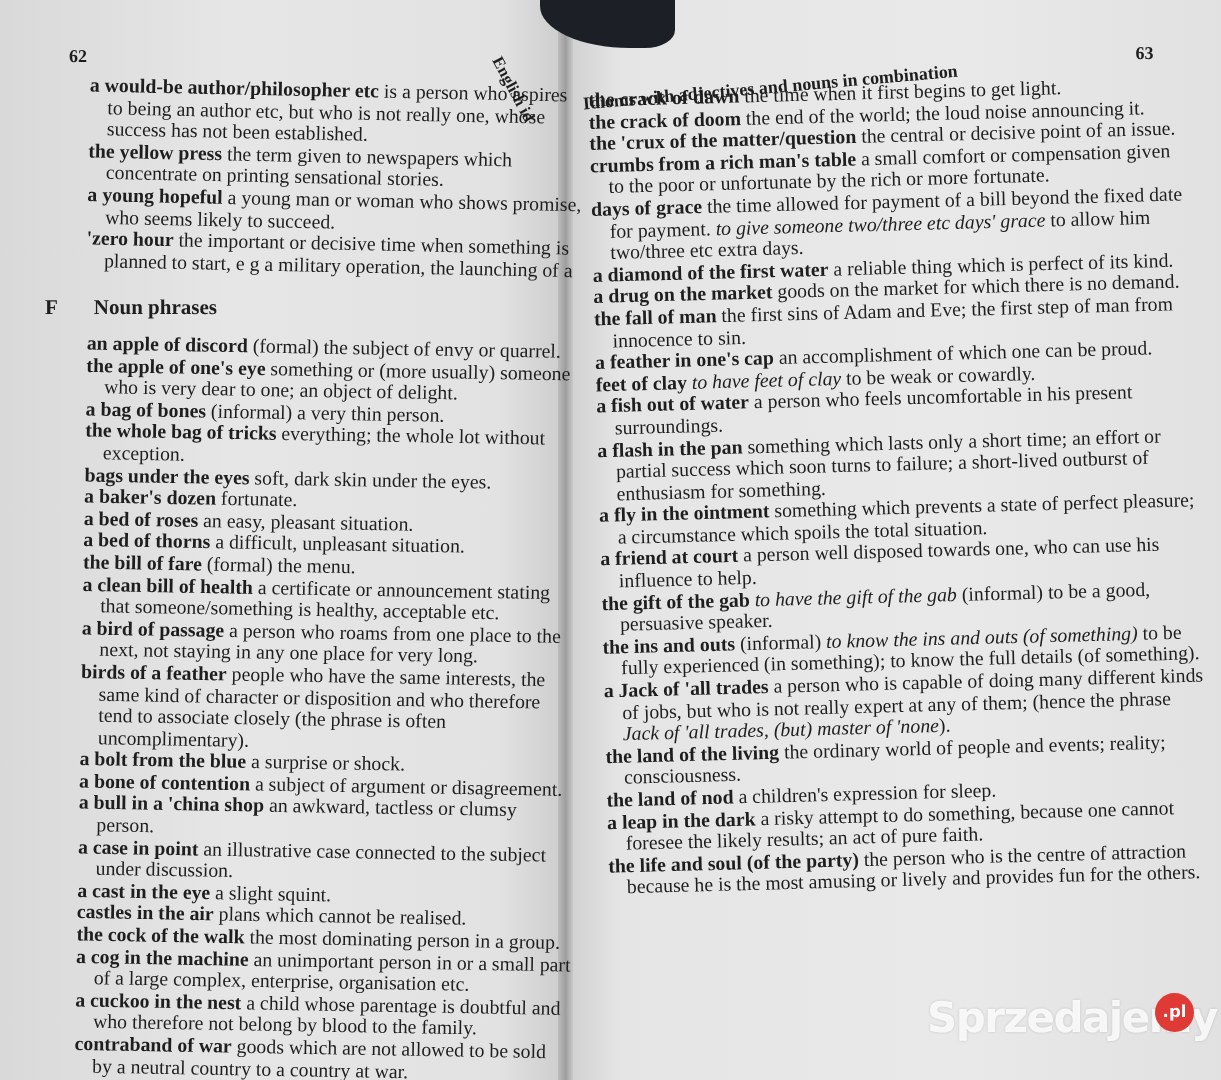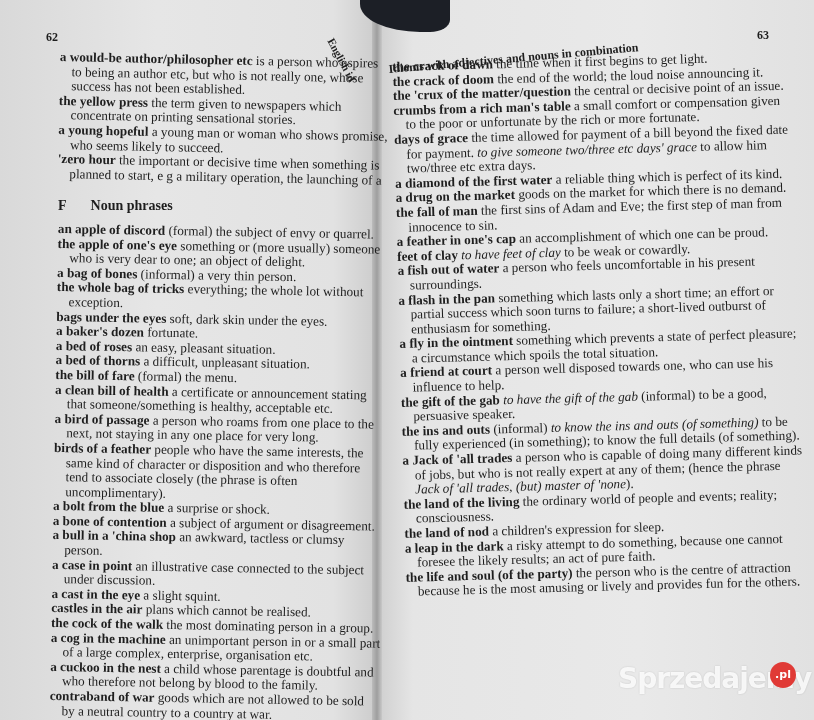--- a/index.html
+++ b/index.html
@@ -4,21 +4,21 @@
 <style>
   html, body { margin:0; padding:0; }
   body { width:814px; height:720px; overflow:hidden; background:#dcdcdc; position:relative; font-family:"Liberation Serif", serif; color:#1e1e1e; }
   .dark-corner { position:absolute; left:360px; top:0; width:90px; height:32px; background:#1c1f26; border-bottom-left-radius:60px 28px; border-bottom-right-radius:20px 12px; }
   .page { position:absolute; top:0; height:720px; }
   .page-left { left:0; width:392px; background:linear-gradient(90deg,#d9d9d9 0%,#e6e6e6 40%,#e2e2e2 85%,#c4c4c4 100%); }
   .page-right { left:378px; width:436px; background:linear-gradient(90deg,#cfcfcf 0%,#e5e5e5 8%,#e9e9e9 60%,#e1e1e1 100%); }
   .spine { position:absolute; left:372px; top:0; width:10px; height:720px; background:linear-gradient(90deg,#bcbcbc,#9e9e9e,#c8c8c8); }
   .page-num { position:absolute; font-size:12px; font-weight:bold; }
   .running-head { position:absolute; font-size:12px; font-weight:bold; white-space:nowrap; }
-  .section-head { position:absolute; left:58px; top:198px; font-size:14px; font-weight:bold; }
+  .section-head { position:absolute; left:30px; top:198px; font-size:14px; font-weight:bold; }
   .section-head .letter { margin-right:24px; }
   .entries { position:absolute; font-size:13.2px; line-height:14.6px; }
   .entry { margin:0; text-indent:-12px; padding-left:12px; }
   .hw { font-weight:bold; }
   .it { font-style:italic; }
   .left-entries-top { left:60px; top:50px; width:330px; transform:rotate(1.2deg); transform-origin:left top; }
   .left-entries-main { left:58px; top:222px; width:330px; transform:rotate(1deg); transform-origin:left top; }
   .right-entries { left:392px; top:60px; width:400px; transform:rotate(-1.5deg); transform-origin:left top; }
   .watermark { position:absolute; left:618px; top:662px; font-family:"DejaVu Sans", sans-serif; font-weight:bold; font-size:28px; color:rgba(255,255,255,0.85); text-shadow:0 0 2px rgba(0,0,0,0.15); letter-spacing:-1px; }
   .watermark-badge { position:absolute; left:770px; top:662px; width:26px; height:26px; border-radius:50%; background:#e03a36; color:#fff; font-family:"DejaVu Sans", sans-serif; font-size:11px; font-weight:bold; text-align:center; line-height:26px; }

